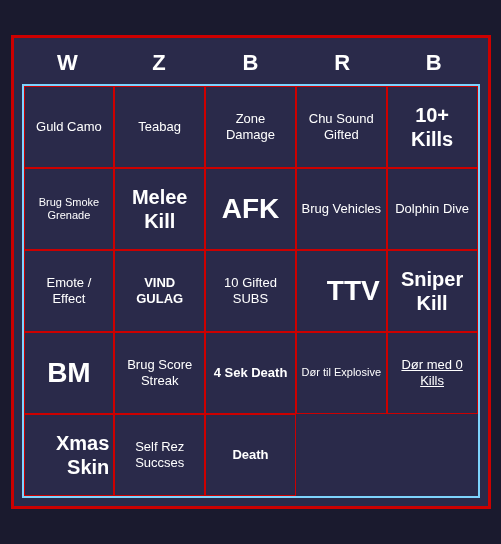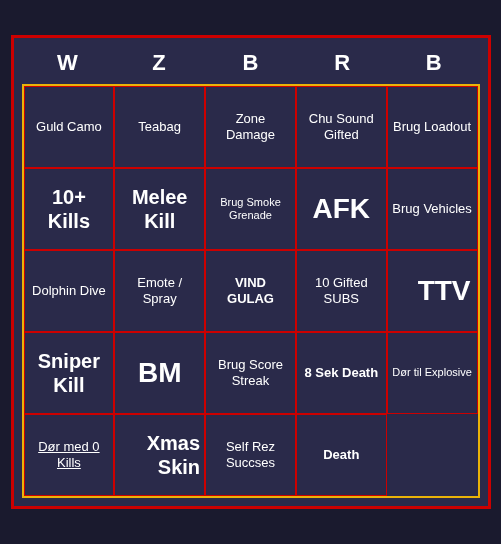--- a/index.html
+++ b/index.html
@@ -33,21 +33,21 @@
       font-size: 22px;
       font-weight: bold;
       padding: 4px 0;
     }
 
     .bingo-grid {
       display: grid;
       grid-template-columns: repeat(5, 1fr);
       grid-template-rows: repeat(5, 1fr);
       gap: 0;
-      border: 2px solid #eab308;
+      border: 2px solid #7dd3fc;
     }
 
     .bingo-cell {
       border: 1px solid #cc0000;
       color: white;
       text-align: center;
       display: flex;
       align-items: center;
       justify-content: center;
       min-height: 82px;
@@ -76,34 +76,33 @@
       <div class="bingo-header-cell">Z</div>
       <div class="bingo-header-cell">B</div>
       <div class="bingo-header-cell">R</div>
       <div class="bingo-header-cell">B</div>
     </div>
   <div class="bingo-grid">
   <div class="bingo-cell">Guld Camo</div>
       <div class="bingo-cell">Teabag</div>
       <div class="bingo-cell">Zone Damage</div>
       <div class="bingo-cell">Chu Sound Gifted</div>
-      <div class="bingo-cell">Brug Loadout</div>
       <div class="bingo-cell large-text" style="font-weight: bold;">10+ Kills</div>
+      <div class="bingo-cell" style="font-size: 11px;">Brug Smoke Grenade</div>
       <div class="bingo-cell large-text" style="font-weight: bold;">Melee Kill</div>
-      <div class="bingo-cell" style="font-size: 11px;">Brug Smoke Grenade</div>
       <div class="bingo-cell xl-text" style="font-weight: bold;">AFK</div>
       <div class="bingo-cell">Brug Vehicles</div>
       <div class="bingo-cell">Dolphin Dive</div>
-      <div class="bingo-cell">Emote / Spray</div>
+      <div class="bingo-cell">Emote / Effect</div>
       <div class="bingo-cell" style="font-weight: bold;">VIND GULAG</div>
       <div class="bingo-cell">10 Gifted SUBS</div>
       <div class="bingo-cell xl-text" style="font-weight: bold; padding-left: 28px;">TTV</div>
       <div class="bingo-cell large-text" style="font-weight: bold;">Sniper Kill</div>
       <div class="bingo-cell xl-text" style="font-weight: bold;">BM</div>
       <div class="bingo-cell">Brug Score Streak</div>
-      <div class="bingo-cell" style="font-weight: bold;">8 Sek Death</div>
+      <div class="bingo-cell" style="font-weight: bold;">4 Sek Death</div>
       <div class="bingo-cell" style="font-size: 11px;">Dør til Explosive</div>
       <div class="bingo-cell" style="font-size: 13px; text-decoration: underline;">Dør med 0 Kills</div>
       <div class="bingo-cell large-text" style="font-weight: bold; text-align: right;">Xmas Skin</div>
       <div class="bingo-cell">Self Rez Succses</div>
       <div class="bingo-cell" style="font-weight: bold;">Death</div>
     </div>
 </div>
 
 </body></html>

